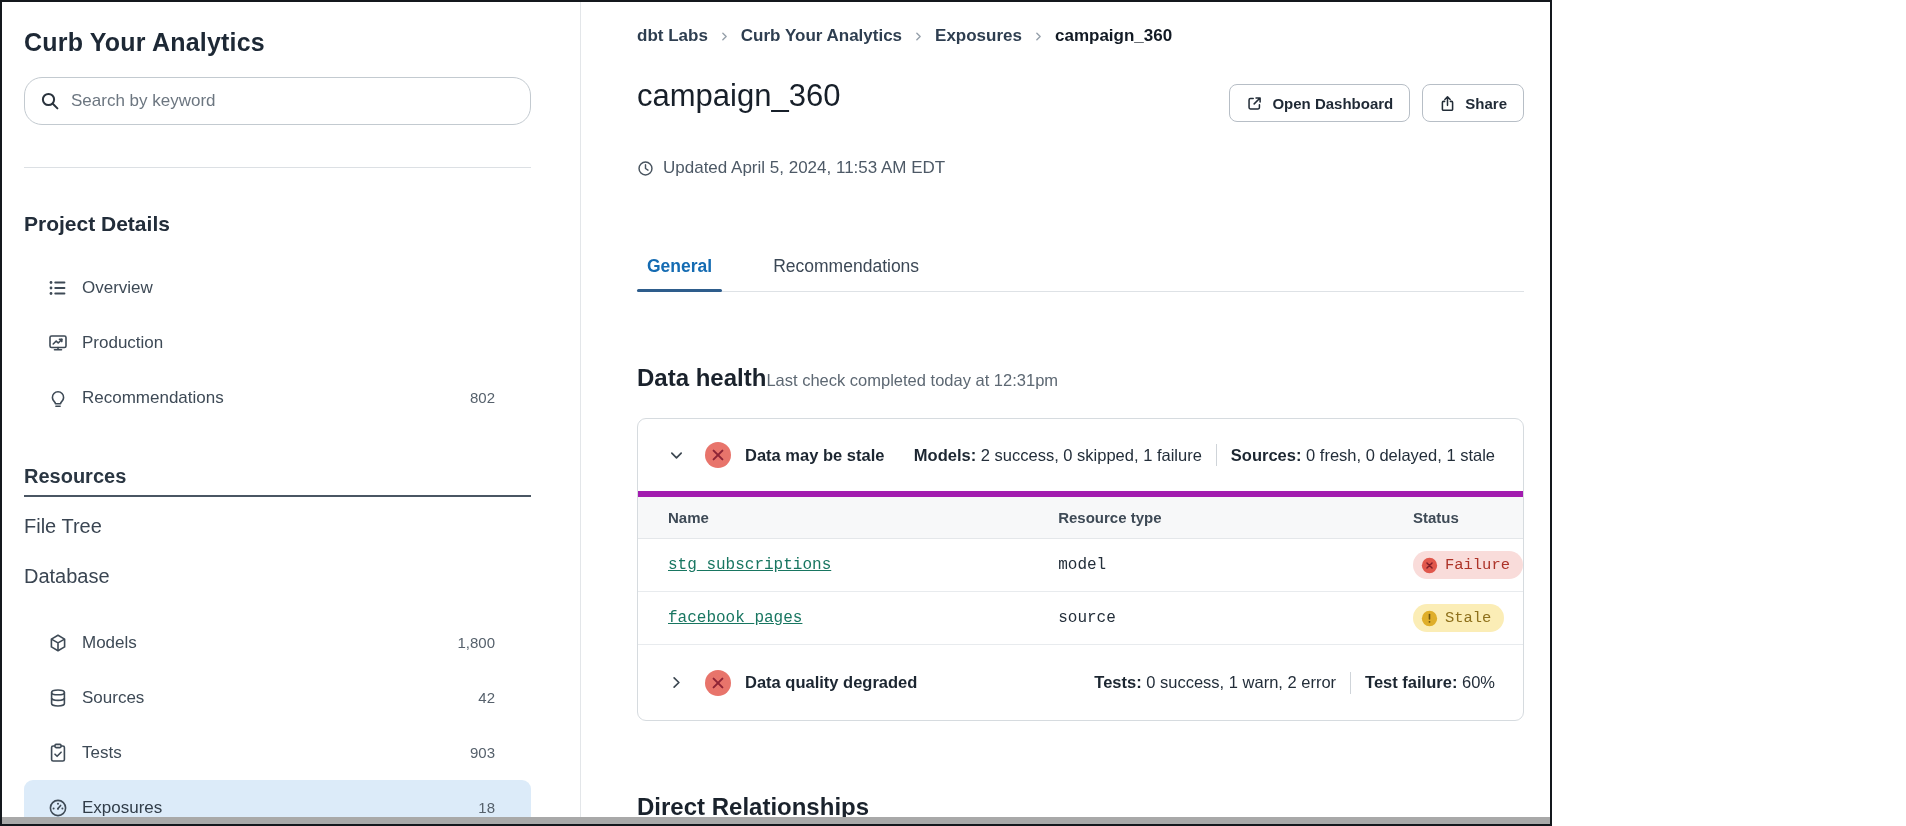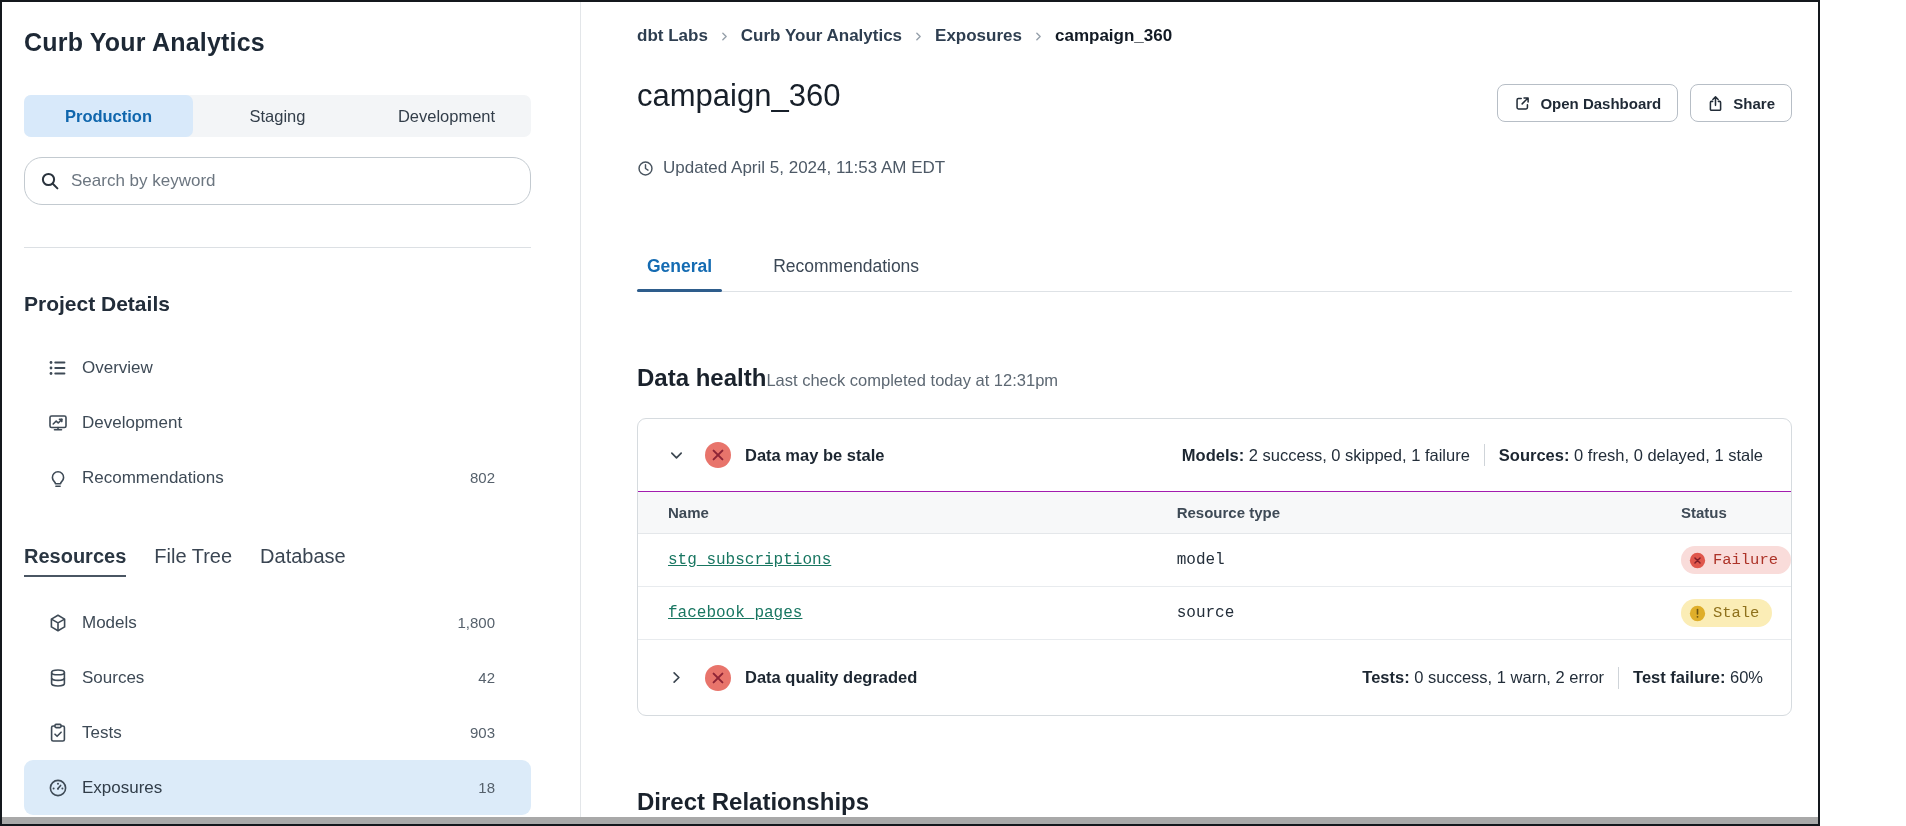--- a/index.html
+++ b/index.html
@@ -1,18 +1,18 @@
 <!DOCTYPE html>
 <html><head>
 <meta charset="utf-8">
 <style>
   * { box-sizing: border-box; margin: 0; padding: 0; }
   html,body { width:1906px; height:826px; }
   body { font-family: "Liberation Sans", sans-serif; background:#fff; }
-  .screen { width:1820px; height:826px; border:2px solid #14181d; display:flex; flex-direction:column; background:#fff; overflow:hidden; }
+  .screen { width:1552px; height:826px; border:2px solid #14181d; display:flex; flex-direction:column; background:#fff; overflow:hidden; }
   .app { flex:1; display:flex; overflow:hidden; }
   .bottom-bar { height:7px; background:#a9a9a9; flex:none; }
 
   
   .sidebar { width:579px; flex:none; border-right:1px solid #e3e6e9; padding:26px 49px 0 22px; overflow:hidden; }
   .project-name { font-size:25px; font-weight:700; color:#1d2835; letter-spacing:.2px; }
   .seg-control { margin-top:38px; display:flex; background:#f3f5f7; border-radius:7px; height:42px; }
   .seg { flex:1; display:flex; align-items:center; justify-content:center; font-size:16.5px; color:#333e4a; border-radius:7px; cursor:pointer; }
   .seg.active { background:#d8e9fa; color:#0f66ad; font-weight:600; }
   .search-box { margin-top:20px; height:48px; border:1px solid #c3cad0; border-radius:18px; display:flex; align-items:center; padding:0 15px; gap:11px; background:#fff; }
@@ -20,21 +20,21 @@
   .search-box input { border:none; outline:none; font-size:17px; color:#29323c; flex:1; font-family:"Liberation Sans", sans-serif; background:transparent; }
   .search-box input::placeholder { color:#6c7680; }
   .sidebar-divider { margin-top:42px; border-top:1px solid #dce0e4; }
   .section-heading { margin-top:44px; font-size:21px; font-weight:600; color:#222d3a; }
   .nav-list { margin-top:24px; }
   .nav-list.resources-list { margin-top:18px; }
   .nav-item { height:55px; display:flex; align-items:center; gap:14px; padding:0 36px 0 24px; border-radius:9px; color:#3e4a56; font-size:17px; cursor:pointer; }
   .nav-item.selected { background:#dcebf9; color:#313d49; }
   .nav-item svg { flex:none; color:#3e4a56; }
   .nav-count { margin-left:auto; font-size:15px; color:#56616c; }
-  .res-tabs { margin-top:40px; display:flex; gap:28px; font-size:20px; color:#3a4552; }
+  .res-tabs { margin-top:40px; display:flex; gap:18px; font-size:20px; color:#3a4552;flex-direction:column; }
   .res-tab { padding-bottom:7px; cursor:pointer; border-bottom:2.5px solid transparent; }
   .res-tab.active { font-weight:600; color:#2a3642; border-bottom-color:#4a5663; }
 
   
   .main { flex:1; padding:24px 26px 0 56px; overflow:hidden; }
   .breadcrumb { display:flex; align-items:center; gap:11px; font-size:17px; font-weight:600; color:#2e3e50; }
   .breadcrumb .sep { color:#97a1ab; display:flex; }
   .crumb { cursor:pointer; }
   .crumb-last { font-weight:700; color:#121a24; }
   .header-row { display:flex; align-items:flex-start; justify-content:space-between; margin-top:30px; }
@@ -60,21 +60,21 @@
   .row-quality { height:75px; }
   .chev-btn { background:none; border:none; cursor:pointer; display:flex; align-items:center; color:#3c4751; padding:2px; }
   .status-circle { width:28px; height:28px; margin:0 13px 0 17px; flex:none; }
   .row-title { font-size:16.5px; font-weight:700; color:#1c2631; }
   .row-stats { margin-left:auto; display:flex; align-items:center; gap:14px; font-size:16.5px; color:#232e3a; }
   .row-stats b { color:#1c2631; }
   .vbar { width:1px; height:22px; background:#cfd4d9; }
 
   table.health-table { width:100%; border-collapse:collapse; }
   .health-table thead tr { background:#f7f8f9; }
-  .health-table th { text-align:left; font-size:15px; font-weight:600; color:#3e4a56; padding:12px 0; border-top:1px solid #a21caf; border-bottom:1px solid #e4e7ea; }
+  .health-table th { text-align:left; font-size:15px; font-weight:600; color:#3e4a56; padding:12px 0; border-top:6px solid #a21caf; border-bottom:1px solid #e4e7ea; }
   .health-table td { padding:12px 0; border-bottom:1px solid #e8ebee; font-size:16px; vertical-align:middle;font-family:Liberation Mono, monospace; }
   .col-name { width:575px; padding-left:30px !important; }
   .col-type { width:550px; }
   .health-table a { color:#187661; text-decoration:underline; cursor:pointer; }
   .td-type { color:#232e3a; }
   .badge { display:inline-flex; align-items:center; gap:7px; height:28px; padding:0 13px 0 8px; border-radius:15px; font-size:15.5px; }
   .badge svg { flex:none; }
   .badge.failure { background:#f9dcda; color:#ad3328; }
   .badge.stale { background:#fbedb6; color:#8f711c; }
 
@@ -82,25 +82,20 @@
 </style>
 </head>
 <body>
 
 <div class="screen">
   <div class="app">
 
     <aside class="sidebar">
       <div class="project-name">Curb Your Analytics</div>
 
-      <div class="seg-control">
-        <div class="seg active">Production</div>
-        <div class="seg">Staging</div>
-        <div class="seg">Development</div>
-      </div>
 
       <div class="search-box">
         <span style="display:flex;">
           <svg width="20" height="20" viewBox="0 0 20 20" fill="none" stroke="currentColor" stroke-width="2">
               <circle cx="8.5" cy="8.5" r="5.6"></circle>
               <path d="M12.8 12.8L17.4 17.4" stroke-linecap="round"></path>
             </svg>
         </span>
         <input type="text" placeholder="Search by keyword" style="">
       </div>
@@ -128,21 +123,21 @@
         </div>
         <div class="nav-item">
           <span style="display:flex;">
             <svg width="20" height="20" viewBox="0 0 20 20" fill="none" stroke="#3e4a56" stroke-width="1.6">
                 <rect x="2" y="3" width="16" height="11.5" rx="1.6"></rect>
                 <path d="M5.2 11l3-3 2 2 3.6-3.6" stroke-linecap="round" stroke-linejoin="round"></path>
                 <path d="M13.8 6.2v2.4M13.8 6.2h-2.4" stroke-linecap="round"></path>
                 <path d="M10 14.5v2.3M6.5 16.8h7" stroke-linecap="round"></path>
               </svg>
           </span>
-          <span>Development</span>
+          <span>Production</span>
           <span class="nav-count"></span>
         </div>
         <div class="nav-item">
           <span style="display:flex;">
             <svg width="20" height="20" viewBox="0 0 20 20" fill="none" stroke="#3e4a56" stroke-width="1.6">
                 <path d="M6.3 13.6a5.6 5.6 0 1 1 7.4 0c-.8.7-1.1 1.5-1.1 2.2H7.4c0-.7-.3-1.5-1.1-2.2z" stroke-linejoin="round"></path>
                 <path d="M7.9 18.3h4.2" stroke-linecap="round"></path>
               </svg>
           </span>
           <span>Recommendations</span>

